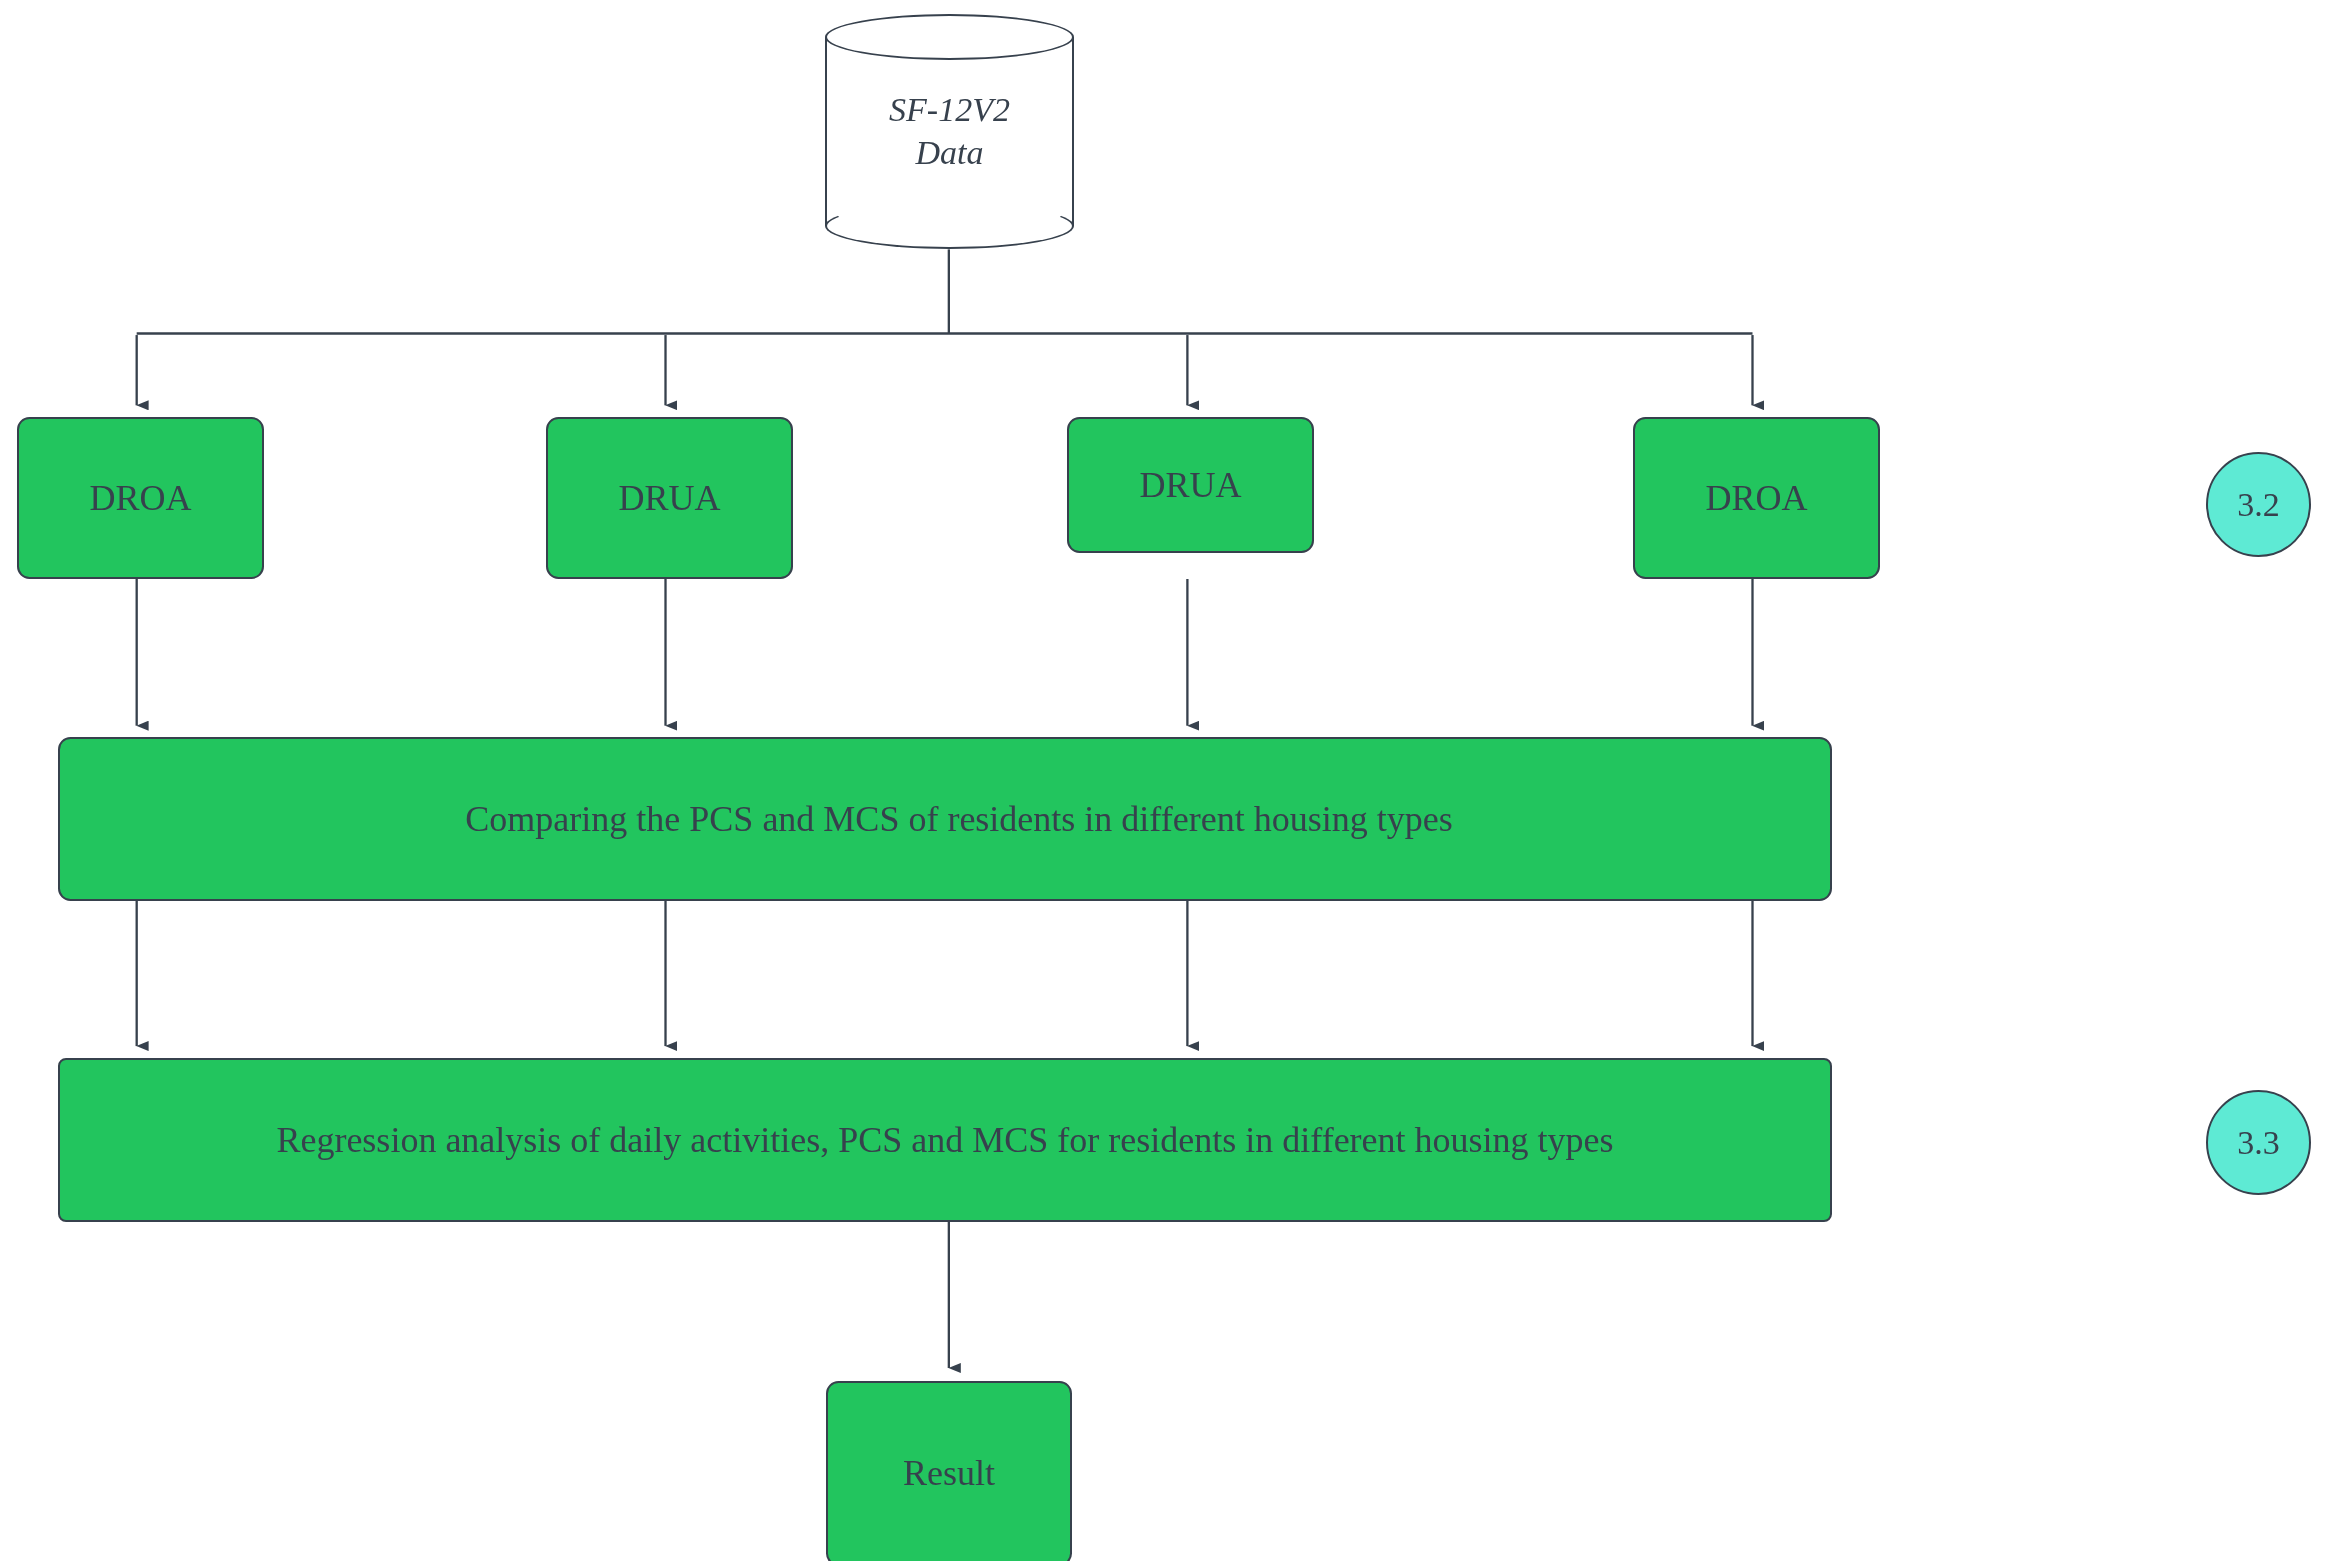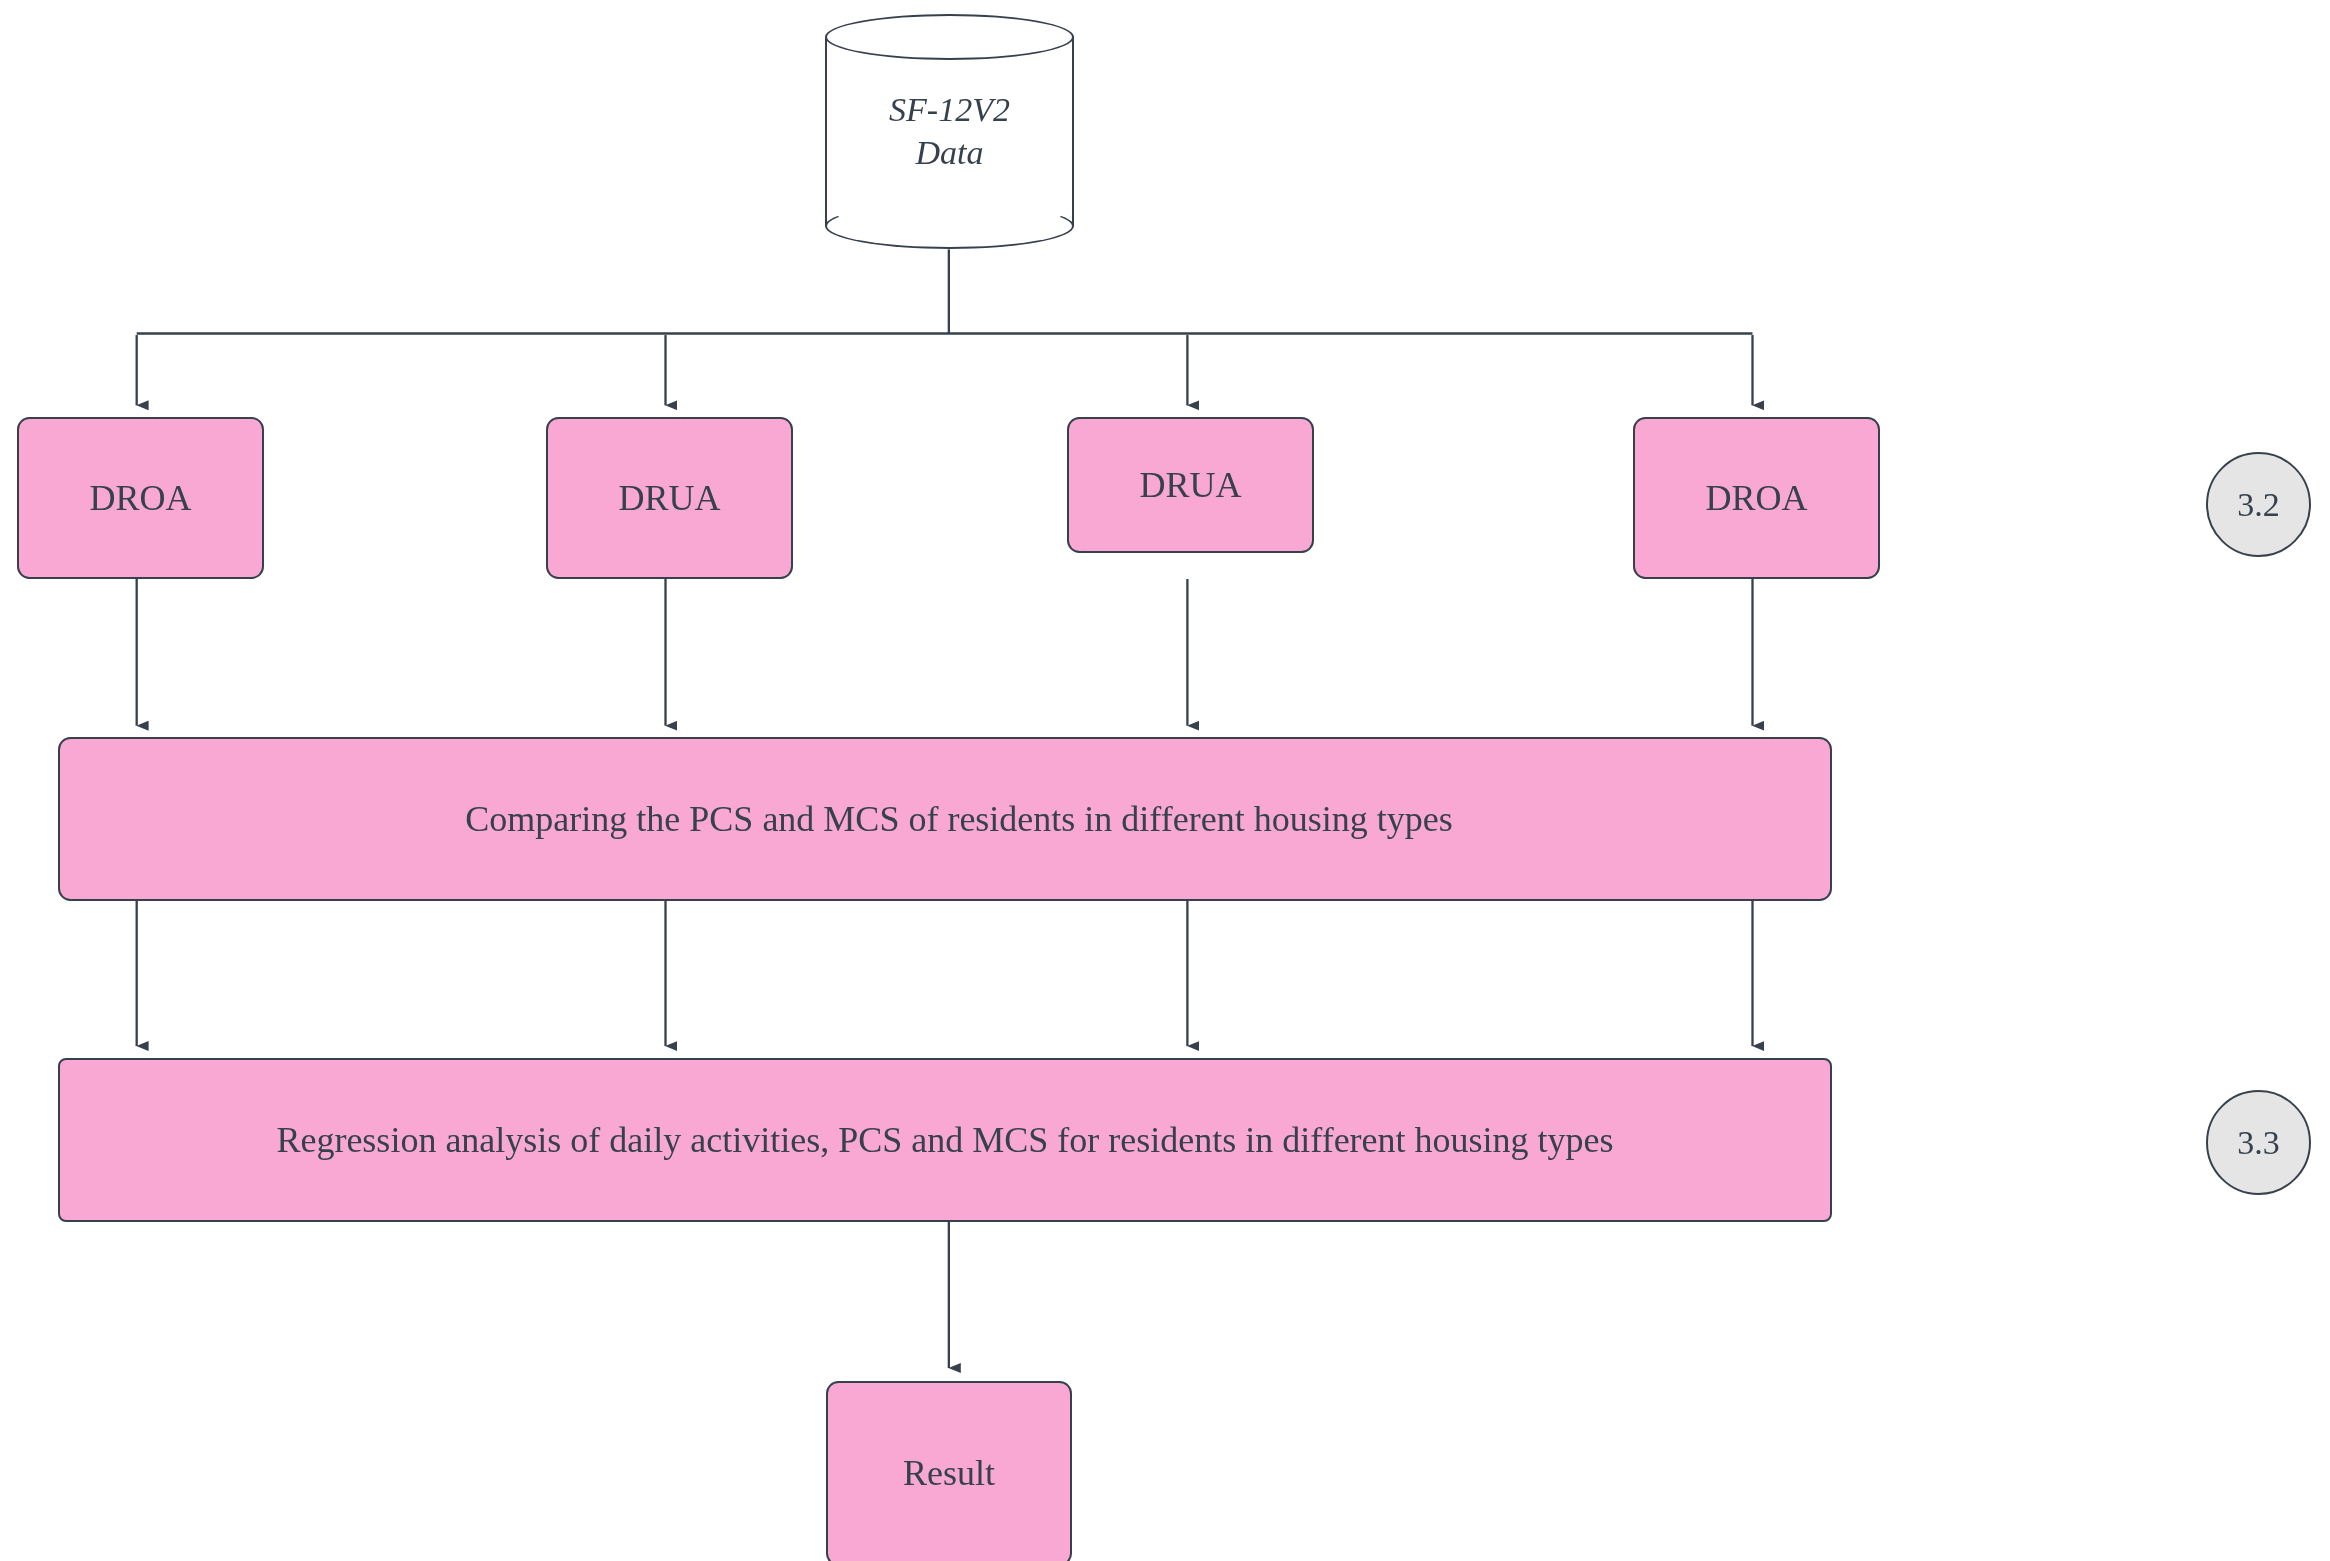--- a/index.html
+++ b/index.html
@@ -23,21 +23,21 @@
     position: absolute;
     left: 0;
     top: 0;
     width: 2330px;
     height: 1561px;
     pointer-events: none;
   }
   .node {
     position: absolute;
     box-sizing: border-box;
-    background: #f9a8d4;
+    background: #22c55e;
     border: 2.3px solid #37414d;
     border-radius: 12.4px;
     display: flex;
     align-items: center;
     justify-content: center;
     text-align: center;
     line-height: 1.25;
     color: #37414d;
   }
   .node-label {
@@ -82,21 +82,21 @@
     font-size: 34px;
     line-height: 1.28;
     color: #37414d;
   }
   
   .badge {
     position: absolute;
     box-sizing: border-box;
     border: 2.3px solid #37414d;
     border-radius: 50%;
-    background: #e5e5e5;
+    background: #5eead4;
     display: flex;
     align-items: center;
     justify-content: center;
     font-size: 34px;
     color: #37414d;
   }
   .small-node { font-size: 36px; }
   .wide-node  { font-size: 36px; }
   .result-node{ font-size: 36px; }
 </style>

